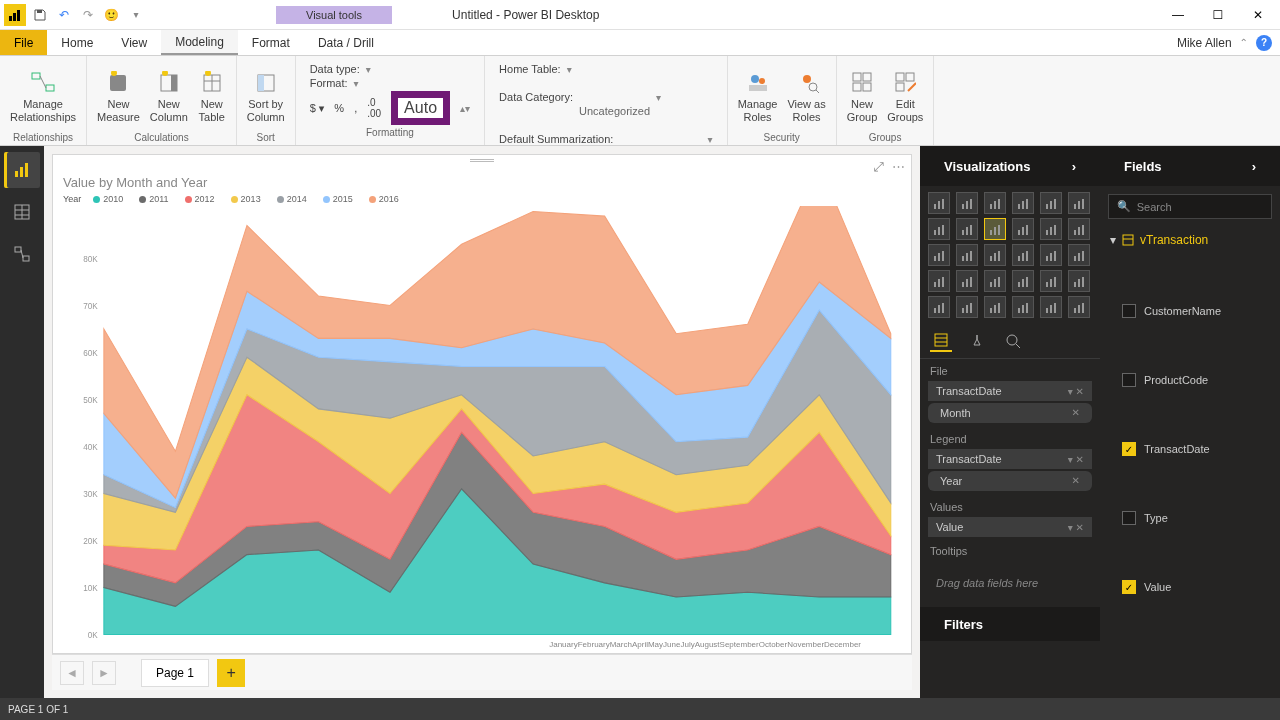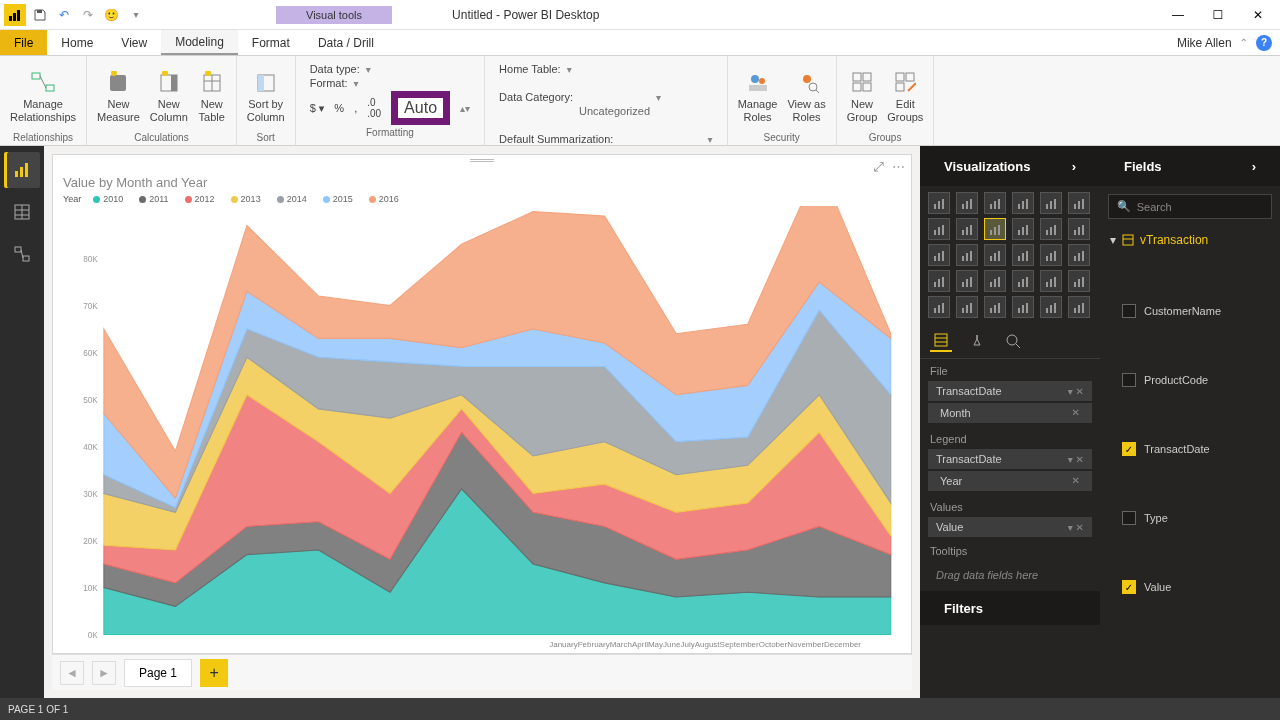--- a/index.html
+++ b/index.html
@@ -38,34 +38,34 @@
 .chart-title { font-size: 13px; color: #888; margin-top: 14px; }
 .legend { display: flex; gap: 10px; font-size: 9px; color: #666; margin: 4px 0 2px; align-items: center; }
 .legend-k { font-weight: 500; color: #555; margin-right: 2px; }
 .lg { display: flex; align-items: center; gap: 3px; }
 .dot { width: 7px; height: 7px; border-radius: 50%; }
 .chartbox { flex: 1; position: relative; }
 svg.chart { width: 100%; height: 100%; }
 .xlabels { display: flex; justify-content: flex-end; font-size: 8px; color: #888; padding: 0 40px 0 40px; }
 .pagebar { height: 36px; background: #f7f7f7; border-top: 1px solid #ddd; display: flex; align-items: center; gap: 8px; padding: 0 8px; font-size: 12px; }
 .pg-nav { width: 24px; height: 24px; display: flex; align-items: center; justify-content: center; color: #aaa; border: 1px solid #ddd; }
-.pg-tab { padding: 6px 14px; background: #fff; border: 1px solid #ddd; }
+.pg-tab { padding: 6px 14px; background: #fff; border: 1px solid #ddd; margin-left: 17px; }
 .pg-add { width: 28px; height: 28px; background: #f2c811; display: flex; align-items: center; justify-content: center; font-size: 16px; color: #333; cursor: pointer; }
 .vizpane { width: 180px; background: #252423; color: #ccc; display: flex; flex-direction: column; font-size: 11px; }
 .pane-hdr { height: 40px; display: flex; align-items: center; justify-content: space-between; padding: 0 24px; background: #1b1a19; font-size: 13px; font-weight: 700; color: #fff; gap: 18px; }
 .viz-grid { display: grid; grid-template-columns: repeat(6, 1fr); gap: 4px; padding: 6px 8px; }
 .viz-ic { width: 22px; height: 22px; background: #3a3a3a; border: 1px solid #555; cursor: pointer; display: flex; align-items: center; justify-content: center; }
 .viz-ic.sel { background: #5a5a3a; border-color: #f2c811; }
 .viz-tabs { display: flex; gap: 14px; padding: 6px 10px; border-bottom: 1px solid #3a3a3a; }
 .viz-tabic { width: 22px; height: 22px; display: flex; align-items: center; justify-content: center; cursor: pointer; }
 .viz-tabic.act { border-bottom: 2px solid #f2c811; }
 .well-lbl { padding: 6px 10px 2px; color: #999; font-size: 11px; }
 .well-item { margin: 2px 8px; background: #3d3d3d; padding: 4px 8px; display: flex; align-items: center; justify-content: space-between; font-size: 11px; }
-.well-sub { margin: 0 8px 4px; background: #3d3d3d; padding: 4px 12px; font-size: 11px; display: flex; justify-content: space-between; }
-.well-drop { margin: 4px 8px; padding: 6px 8px; color: #888; font-style: italic; font-size: 11px; }
+.well-sub { margin: 0 8px 4px; background: #3d3d3d; padding: 4px 12px; font-size: 11px; display: flex; justify-content: space-between; border-radius: 6px; }
+.well-drop { margin: 12px 8px; padding: 6px 8px; color: #888; font-style: italic; font-size: 11px; }
 .fieldspane { width: 180px; background: #252423; color: #ccc; display: flex; flex-direction: column; font-size: 11px; }
 .search { margin: 8px; background: #1b1a19; border: 1px solid #444; padding: 5px 8px; display: flex; align-items: center; gap: 6px; color: #888; }
 .tbl-hdr { display: flex; align-items: center; gap: 6px; padding: 6px 10px; color: #f2c811; font-size: 12px; }
 .fld-row { display: flex; align-items: center; gap: 8px; padding: 4px 10px 4px 22px; cursor: pointer; margin-top: 47px; }
 .chk { width: 14px; height: 14px; border: 1px solid #666; background: #1b1a19; display: flex; align-items: center; justify-content: center; font-size: 10px; }
 .chk.on { background: #f2c811; border-color: #f2c811; color: #000; }
 .statusbar { height: 22px; background: #3a3a3a; color: #ddd; font-size: 10px; display: flex; align-items: center; padding: 0 8px; }
 .ylabel { font-size: 8px; fill: #999; }
 .sm { font-size: 10px; color: #888; }
 </style>

